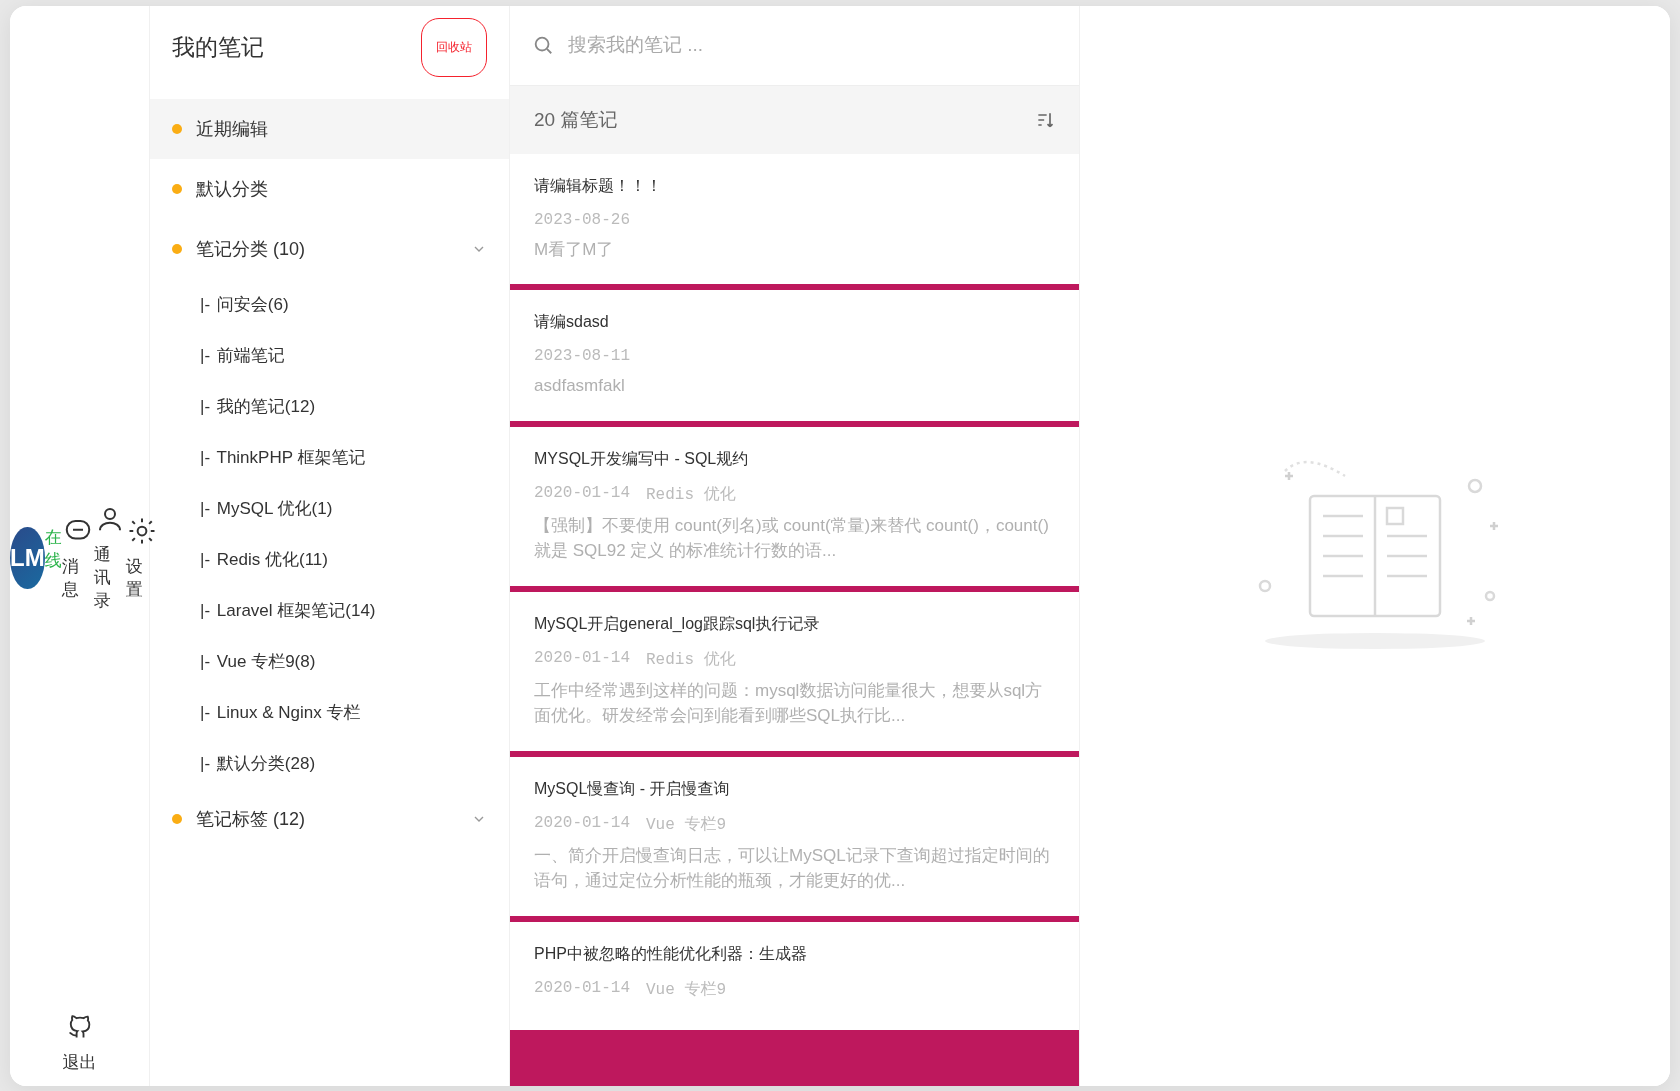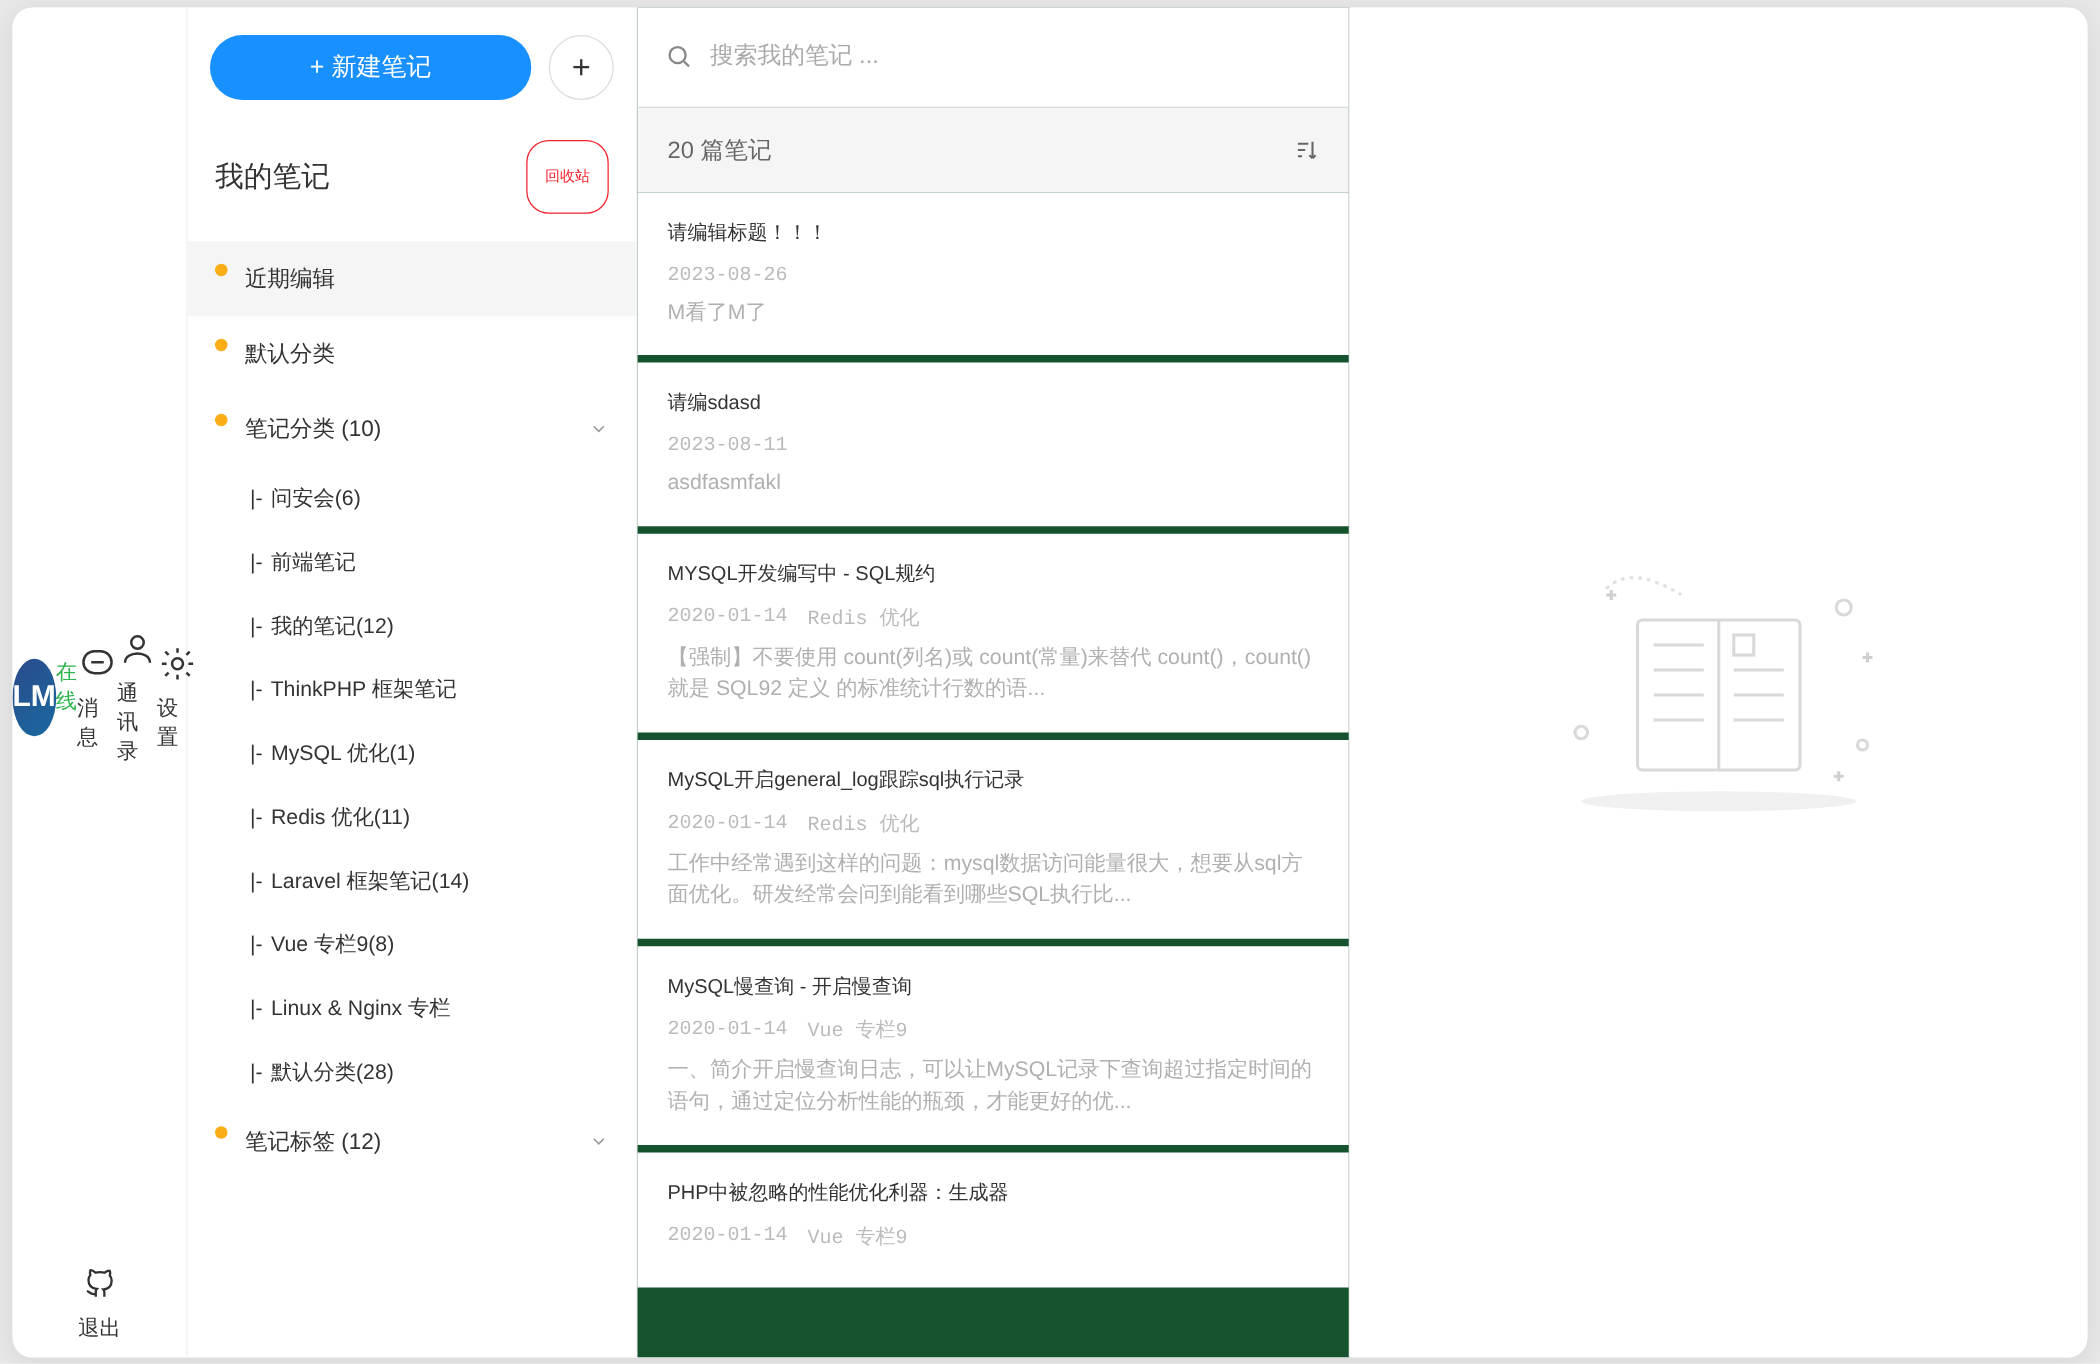--- a/index.html
+++ b/index.html
@@ -95,42 +95,42 @@
       padding: 12px 22px 22px 22px;
     }
     .sidebar-title { font-size: 23px; color: #333; }
     .recycle-btn {
       border: 1.5px solid #f5222d; color: #f5222d;
       background: #fff; border-radius: 18px; padding: 20px 14px;
       font-size: 12px; cursor: pointer;
     }
     .cat-list { flex:1; overflow-y:auto; }
     .cat-item {
-      display: flex; 
+      display: flex; align-items: center;
       padding: 18px 22px;
       font-size: 18px; color: #333;
       cursor: pointer; position: relative;
     }
     .cat-item.top-level { font-weight:400; }
     .cat-item.active { background: #f5f5f5; }
     .cat-item .dot {
       width: 10px; height: 10px; border-radius: 50%;
       background: #faad14; margin-right: 14px;
     }
     .cat-item .chev {
       position: absolute; right: 22px; top: 50%; transform: translateY(-50%);
       color: #999; font-size: 18px;
     }
     .cat-sub { padding-left: 50px; font-size: 17px; color: #333; padding-top:14px; padding-bottom:14px; cursor:pointer;}
     .cat-sub-prefix { color: #333; margin-right: 2px;}
 
     
     .notes-col {
       width: 570px;
-      background: #14532d;
+      background: #be185d;
       border-right: 1px solid #f0f0f0;
       display: flex; flex-direction: column;
     }
     .search-row {
       height: 80px;
       background: #fff;
       display: flex; align-items: center;
       padding: 0 22px; gap: 14px;
       border-bottom: 1px solid #eee;
     }
@@ -213,26 +213,20 @@
       <span class="rail-icon">
         <svg width="28" height="28" viewBox="0 0 24 24" fill="none" stroke="currentColor" stroke-width="1.6">
             <path d="M9 19c-4 1-4-2-6-2m12 4v-3.2c0-.9-.3-1.5-.7-1.9 3-.3 5.7-1.4 5.7-6.1 0-1.4-.5-2.5-1.3-3.4.1-.3.6-1.6-.1-3.3 0 0-1.1-.3-3.5 1.3a12 12 0 0 0-6.2 0C6.6 2.4 5.5 2.7 5.5 2.7c-.7 1.7-.2 3-.1 3.3-.8.9-1.3 2-1.3 3.4 0 4.7 2.7 5.8 5.7 6.1-.4.4-.7 1-.7 1.9V21"></path>
           </svg>
       </span>
       <span class="rail-label">退出</span>
     </div>
   </div>
 
   <div class="sidebar">
-    <div class="sidebar-top">
-      <button class="new-note-btn">+ 新建笔记</button>
-      <div class="circle-plus">
-        <span>+</span>
-      </div>
-    </div>
     <div class="sidebar-header-row">
       <div class="sidebar-title">我的笔记</div>
       <button class="recycle-btn">回收站</button>
     </div>
 
     <div class="cat-list">
       <div class="cat-item top-level active">
         <span class="dot"></span>
         <span>近期编辑</span>
       </div>

